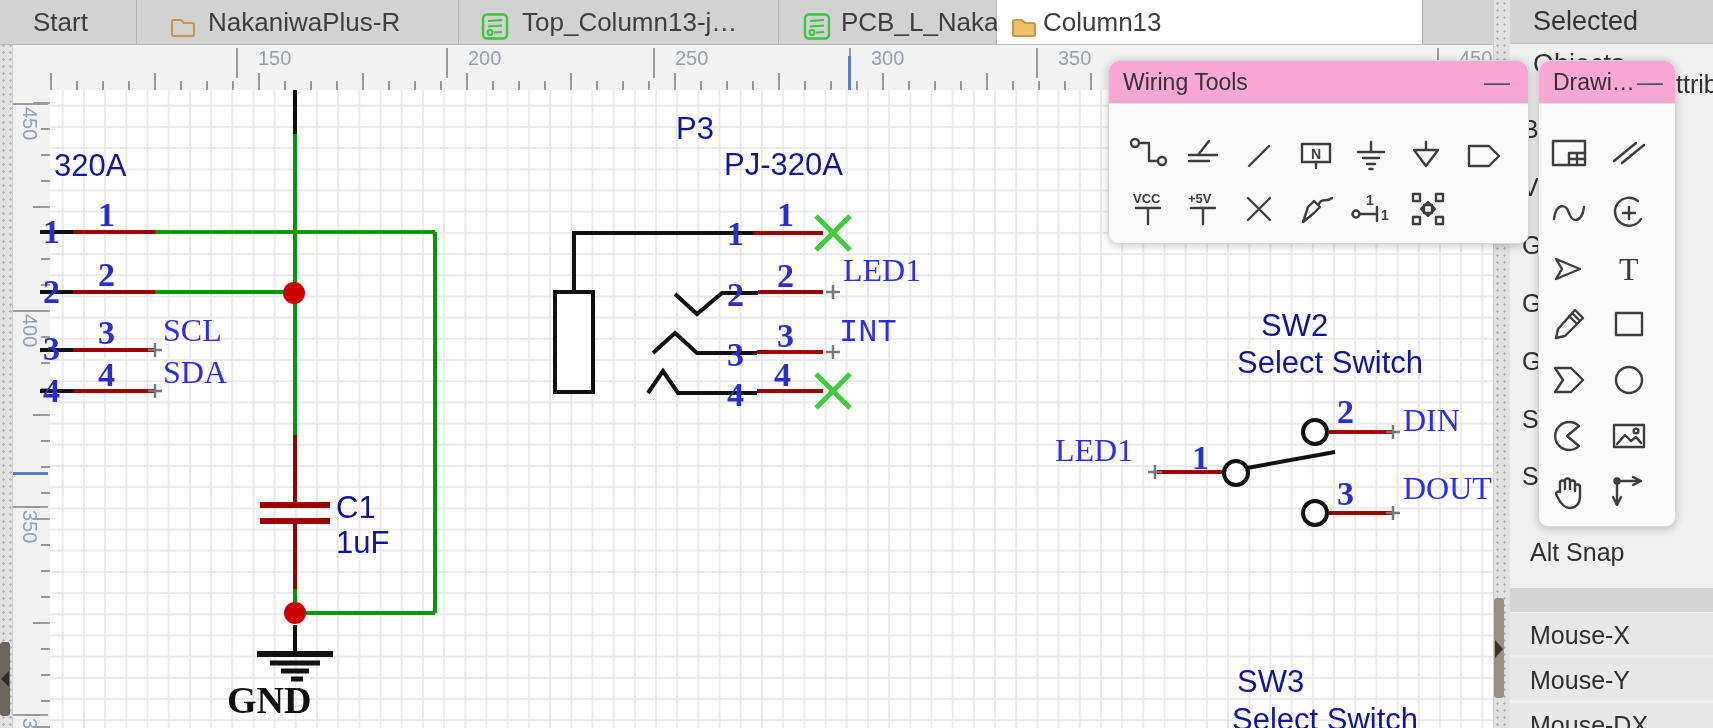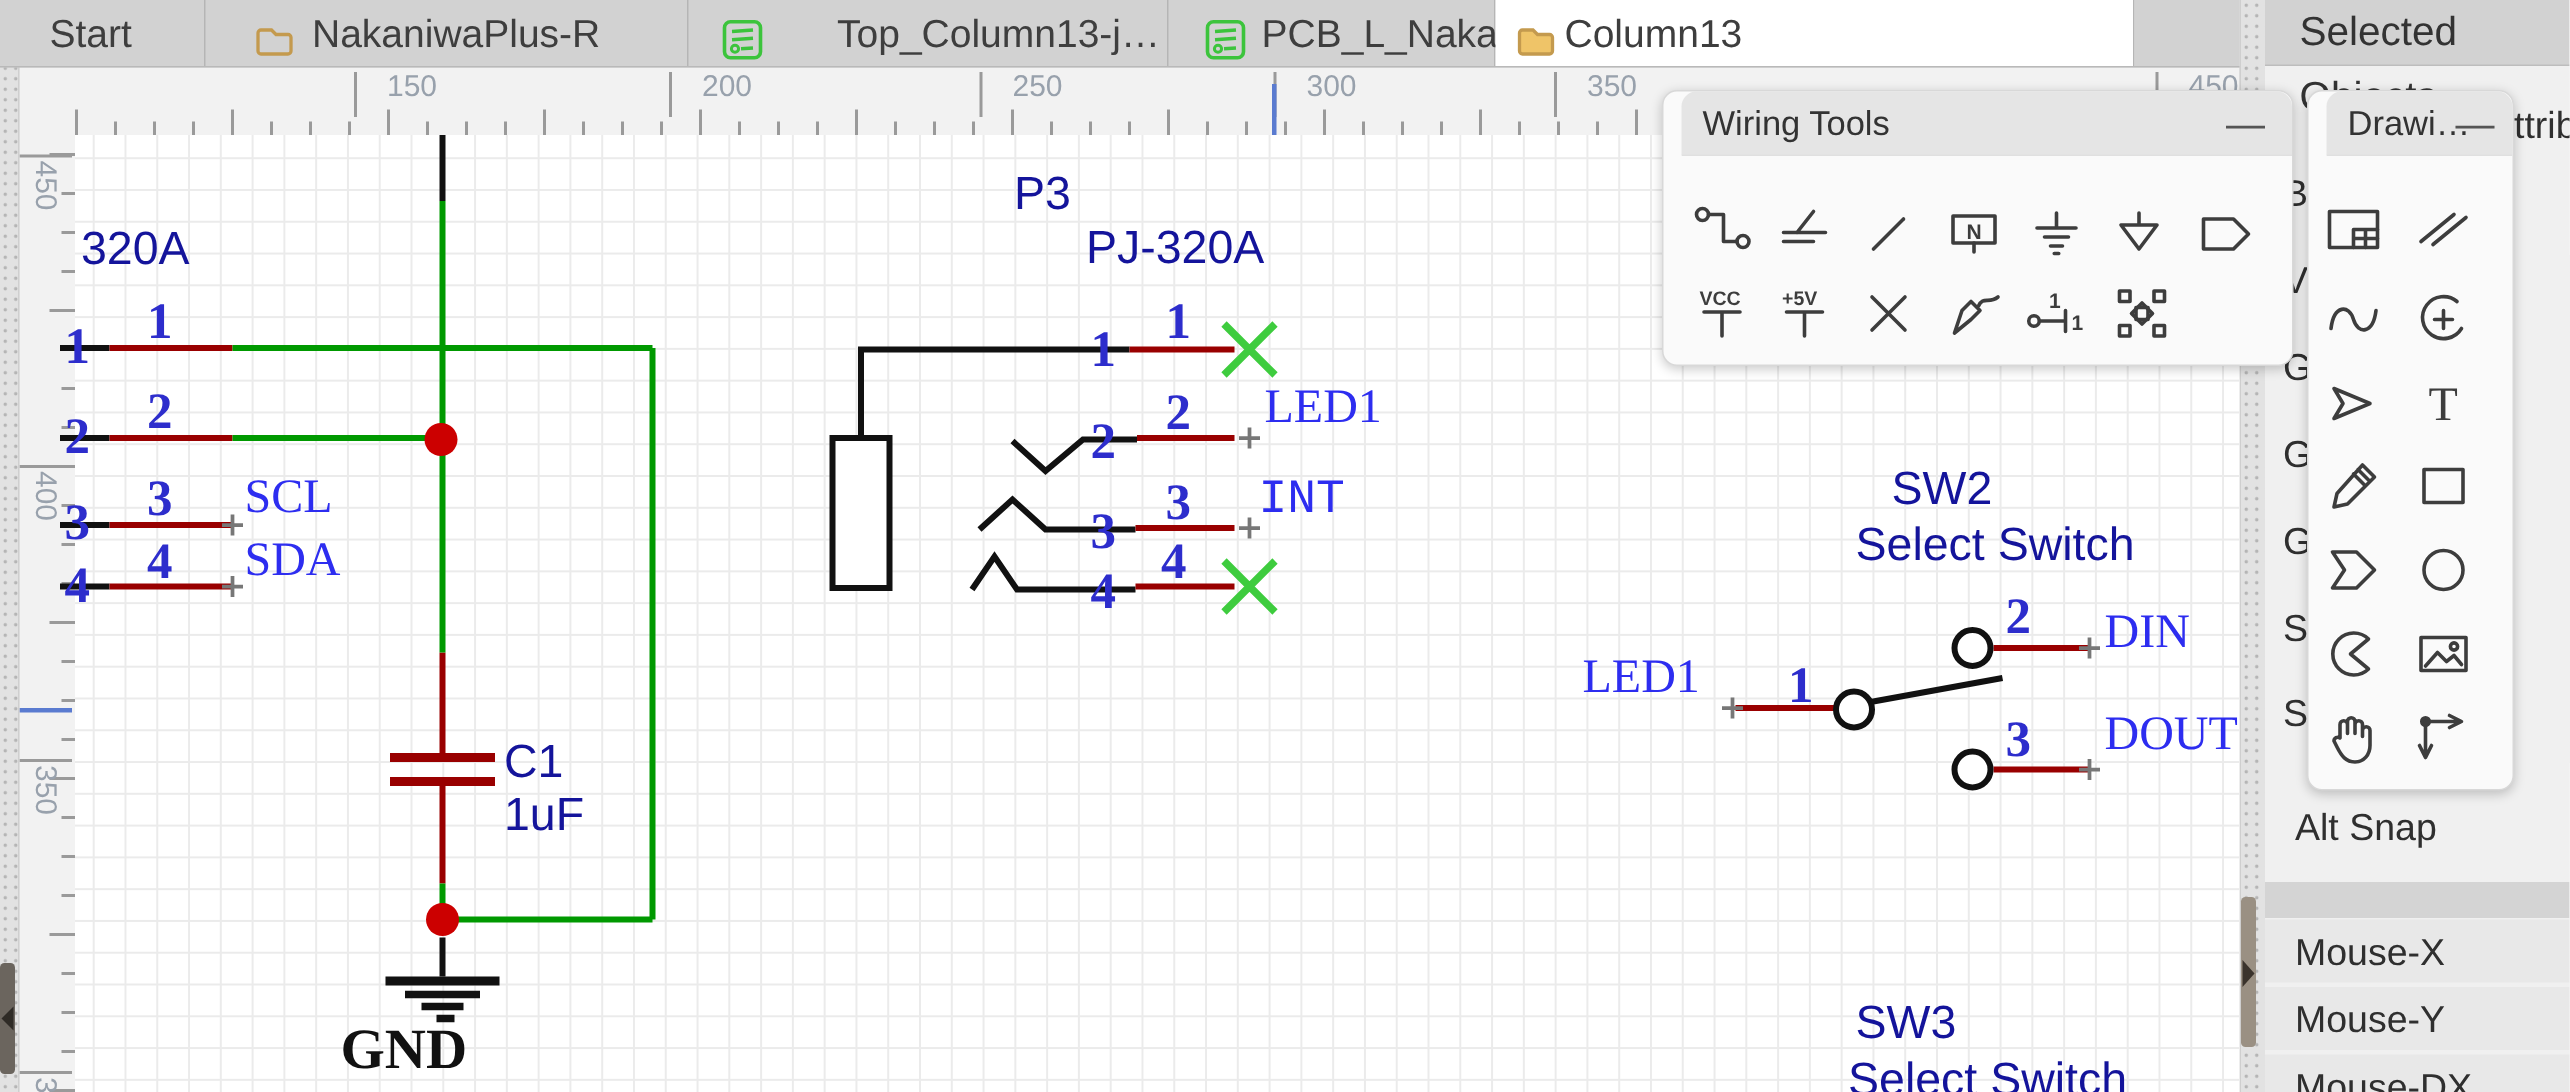--- a/index.html
+++ b/index.html
@@ -53,21 +53,21 @@
   #wires{position:absolute;left:0;top:0;overflow:visible;}
   .t{position:absolute;white-space:nowrap;}
   .ref{font-size:31px;color:#14149b;}
   .netlbl{font-family:"Liberation Serif",serif;font-size:32px;color:#2d2df0;}
   .pinnum{font-family:"Liberation Serif",serif;font-size:34px;font-weight:600;color:#2d2dcc;}
   .gndlbl{font-family:"Liberation Serif",serif;font-size:38px;font-weight:700;color:#111;}
 
   
   .palette{position:absolute;background:#fafafa;border:1px solid #d8d8d8;border-radius:10px;
            box-shadow:0 2px 8px rgba(0,0,0,.22);z-index:30;}
-  .pal-title{position:absolute;left:12px;top:0;right:0;height:42px;background:#e5e5e5;
+  .pal-title{position:absolute;left:0;top:0;right:0;height:42px;background:#f9a8d4;
              border-bottom:1px solid #e0e0e0;border-radius:10px 10px 0 0;color:#333;
              font-size:23px;line-height:42px;}
   .pal-title .tt{position:absolute;left:14px;top:0;}
   .pal-min{position:absolute;top:0;font-size:26px;color:#555;cursor:default;}
   .tool{position:absolute;width:44px;height:44px;}
   .tool svg{stroke:#3d3d3d;fill:none;stroke-width:2.4;stroke-linecap:round;stroke-linejoin:round;}
   .tool svg text{stroke:none;fill:#3d3d3d;font-family:"Liberation Sans",sans-serif;font-weight:bold;}
 
   
   #right-panel{position:absolute;left:1510px;top:0;width:203px;height:728px;background:#f0f0f0;z-index:5;}
@@ -107,21 +107,21 @@
     <span class="lbl" style="left:71px;">NakaniwaPlus-R</span>
   </div>
   <div class="tab" style="left:459px;width:319px;">
     <span class="ticon" style="left:22px;">
       <svg width="28" height="27" viewBox="0 0 28 27">
           <rect x="2" y="1.5" width="24" height="24" rx="4" fill="none" stroke="#3cc43c" stroke-width="2.4"></rect>
           <path d="M7 8 L21 7 M7 13.5 L21 12.5 M13 19.5 L21 19" fill="none" stroke="#3cc43c" stroke-width="2.2"></path>
           <circle cx="9" cy="19.5" r="2.4" fill="none" stroke="#3cc43c" stroke-width="2"></circle>
         </svg>
     </span>
-    <span class="lbl" style="left:63px;margin-left:36px;">Top_Column13-j…</span>
+    <span class="lbl" style="left:63px;">Top_Column13-j…</span>
   </div>
   <div class="tab" style="left:779px;width:217px;">
     <span class="ticon" style="left:24px;">
       <svg width="28" height="27" viewBox="0 0 28 27">
           <rect x="2" y="1.5" width="24" height="24" rx="4" fill="none" stroke="#3cc43c" stroke-width="2.4"></rect>
           <path d="M7 8 L21 7 M7 13.5 L21 12.5 M13 19.5 L21 19" fill="none" stroke="#3cc43c" stroke-width="2.2"></path>
           <circle cx="9" cy="19.5" r="2.4" fill="none" stroke="#3cc43c" stroke-width="2"></circle>
         </svg>
     </span>
     <span class="lbl" style="left:62px;">PCB_L_Nakaniw…</span>

